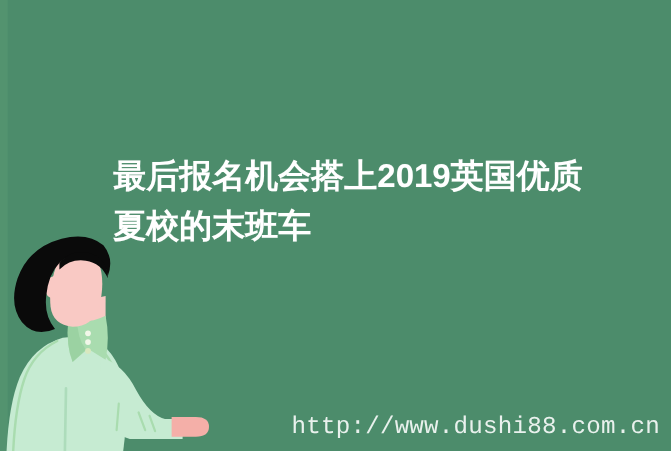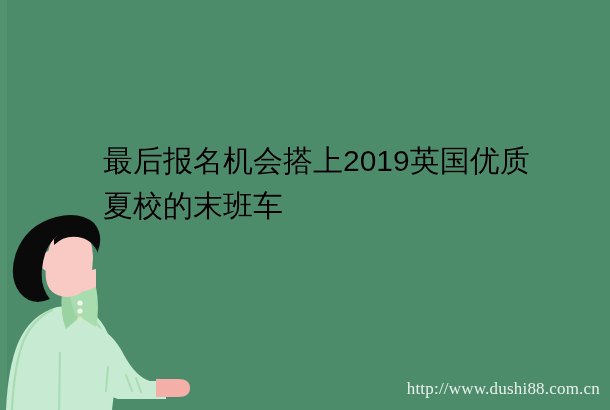--- a/index.html
+++ b/index.html
@@ -41,40 +41,40 @@
     width: 210px;
     height: 215px;
   }
 
   
   #headline {
     position: absolute;
     left: 103px;
     top: 138px;
     width: 455px;
-    color: #000000;
+    color: #ffffff;
     font-size: 30px;
     line-height: 45px;
     letter-spacing: 0px;
-    font-weight: 400;
+    font-weight: 700;
     white-space: normal;
     word-break: break-all;
     text-shadow: 0 0 1px rgba(255,255,255,0.25);
   }
 
   
   #watermark {
     position: absolute;
     right: 10px;
     bottom: 12px;
     color: rgba(255,255,255,0.88);
-    font-size: 17px;
+    font-size: 22px;
     line-height: 18px;
     letter-spacing: 0.2px;
-    font-family: Liberation Serif, serif;
+    font-family: Liberation Mono, monospace;
     white-space: nowrap;
     margin-left: 13px;
   }
 </style>
 </head>
 <body>
 
 <div id="stage">
 
   <div id="left-band"></div>

